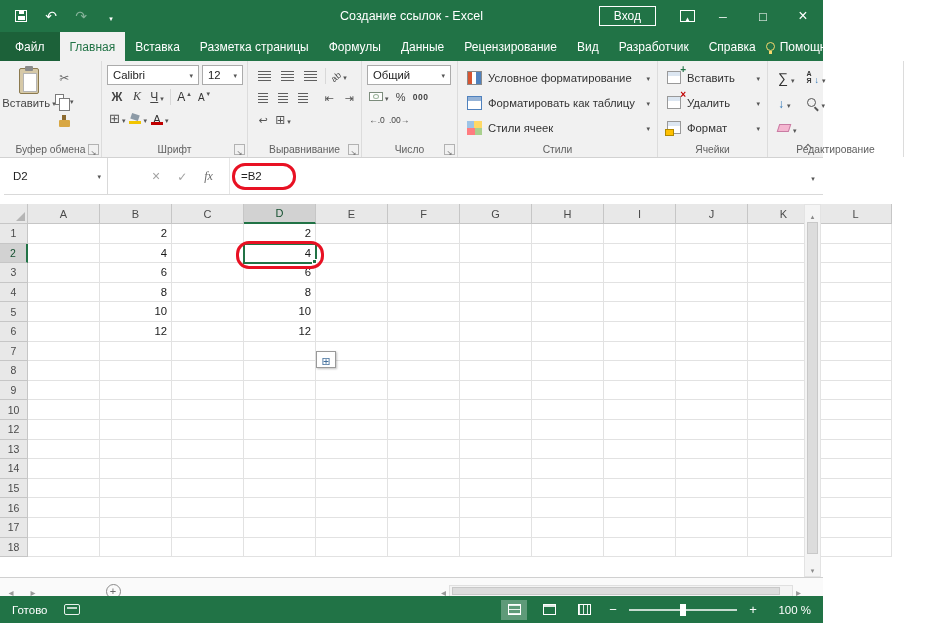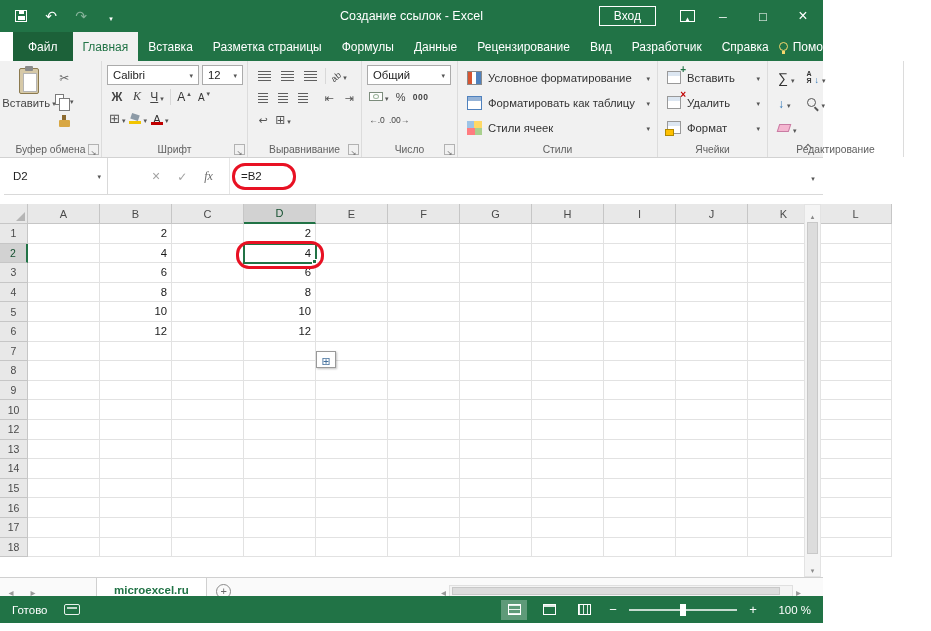--- a/index.html
+++ b/index.html
@@ -24,21 +24,21 @@
 .tb-title{position:absolute;left:0;right:0;text-align:center;font-size:12.5px;color:#fff;pointer-events:none}
 .tb-right{margin-left:auto;display:flex;align-items:center;height:100%;z-index:2}
 .signin{border:1px solid #fff;font-size:12px;padding:2px 14px;margin-right:24px;cursor:default}
 .ic-ribbonopts{width:15px;height:12px;border:1px solid #fff;display:inline-flex;align-items:center;justify-content:center;margin-right:8px}
 .winbtn{width:40px;height:100%;display:flex;align-items:center;justify-content:center;font-size:13px;color:#fff}
 .gi-min:before{content:"\2500";font-size:11px}
 .gi-max:before{content:"\25A1";font-size:13px}
 .gi-close:before{content:"\00D7";font-size:16px}
 
 
-.tabrow{position:absolute;top:32px;left:13px;right:0;height:29px;background:#217346;display:flex;align-items:stretch;color:#fff;white-space:nowrap;overflow:hidden}
+.tabrow{position:absolute;top:32px;left:0;right:0;height:29px;background:#217346;display:flex;align-items:stretch;color:#fff;white-space:nowrap;overflow:hidden}
 .rtabs{display:flex;align-items:stretch}
 .rtab{padding:0 10px;display:flex;align-items:center;font-size:12px;cursor:default}
 .rtab.file{background:#1c6139;padding:0 15px}
 .rtab.active{background:#f1f1f1;color:#217346}
 .tabrow-right{margin-left:auto;display:flex;align-items:center;gap:18px;padding-right:12px;font-size:12px}
 .tr-item{display:inline-flex;align-items:center;gap:5px}
 .ic-bulb{width:9px;height:9px;border:1px solid #f5d76e;border-radius:50%;position:relative}
 .ic-bulb:after{content:"";position:absolute;left:2px;bottom:-4px;width:3px;height:3px;background:#f5d76e}
 .ic-person{position:relative;width:12px;height:12px}
 .ic-person:before{content:"";position:absolute;left:3.5px;top:0;width:5px;height:5px;border:1px solid #fff;border-radius:50%}
@@ -820,23 +820,20 @@
   </div>
 
   <div class="sheetbar">
     <span class="snav">
         <span class="gi-left"></span>
       </span>
     <span class="snav">
         <span class="gi-right"></span>
       </span>
     <span class="sheet-spacer"></span>
-    <div class="stab">
-        <span>microexcel.ru</span>
-      </div>
     <span class="newsheet">
         <span class="oplus"></span>
       </span>
     <div class="hscroll">
       <span class="gi-left"></span>
       <div class="htrack">
           <span class="hthumb"></span>
         </div>
       <span class="gi-right"></span>
     </div>

